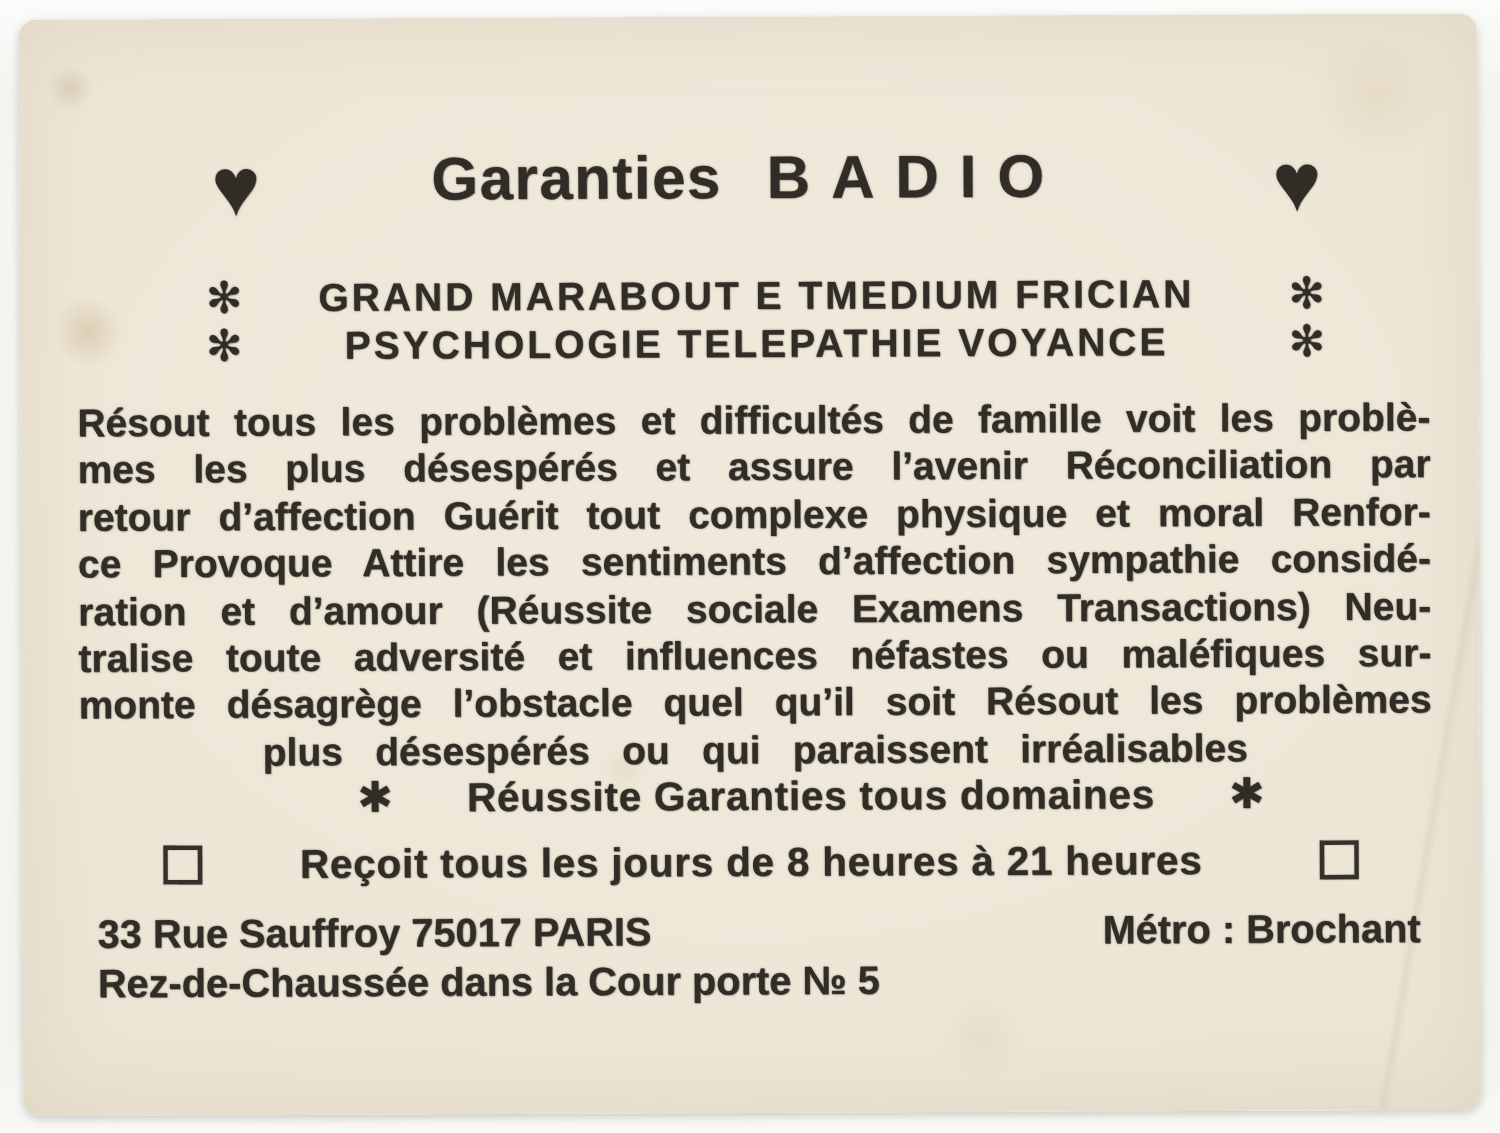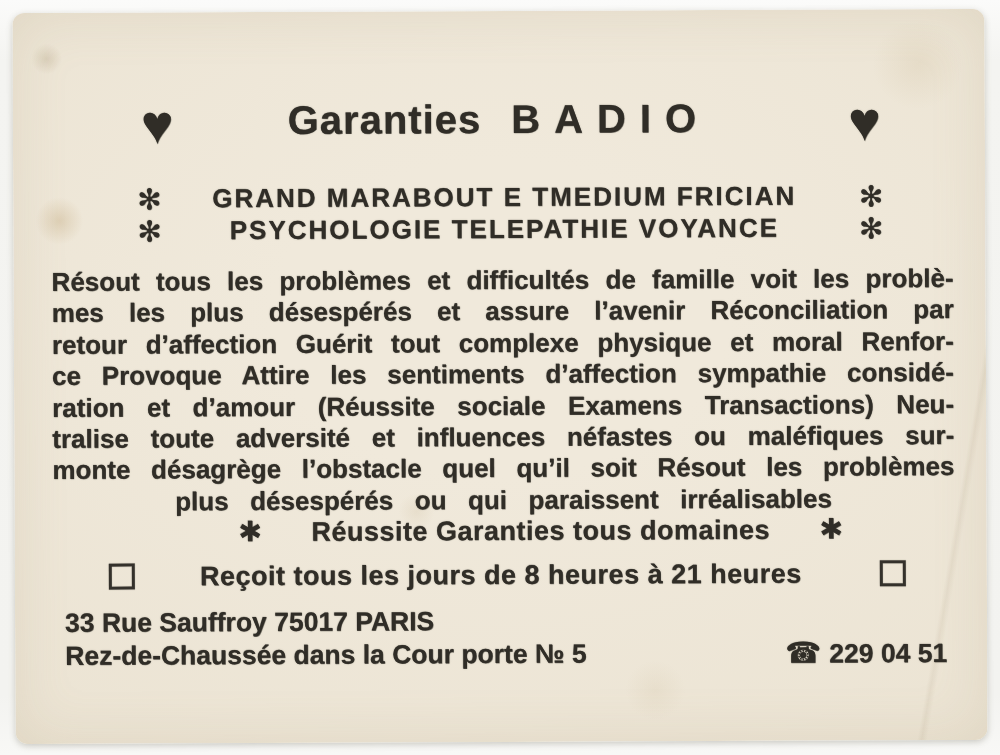--- a/index.html
+++ b/index.html
@@ -105,21 +105,21 @@
 
     <div class="hours">
       <span class="sq l"></span>
       <span>Reçoit tous les jours de 8 heures à 21 heures</span>
       <span class="sq r"></span>
     </div>
 
     <div class="addr">
       <div class="addr-row">
         <span>33 Rue Sauffroy 75017 PARIS</span>
+        <span>Métro : Brochant</span>
       </div>
       <div class="addr-row">
         <span>Rez-de-Chaussée dans la Cour porte № 5</span>
-        <span><span class="phone-ic">☎</span><span>229 04 51</span></span>
       </div>
     </div>
 
   </div>
 </div>
 
 </body></html>

